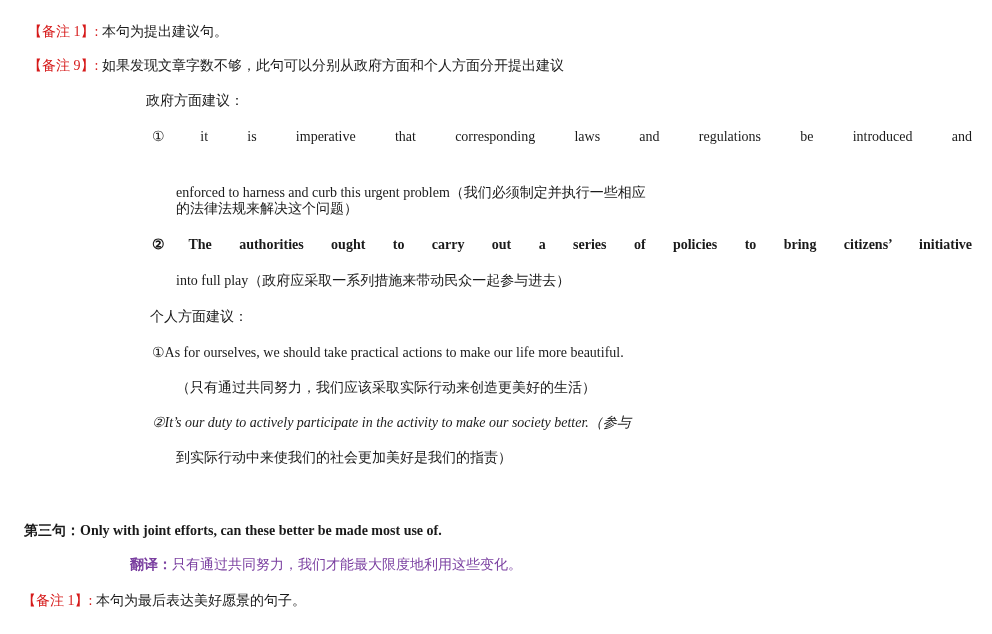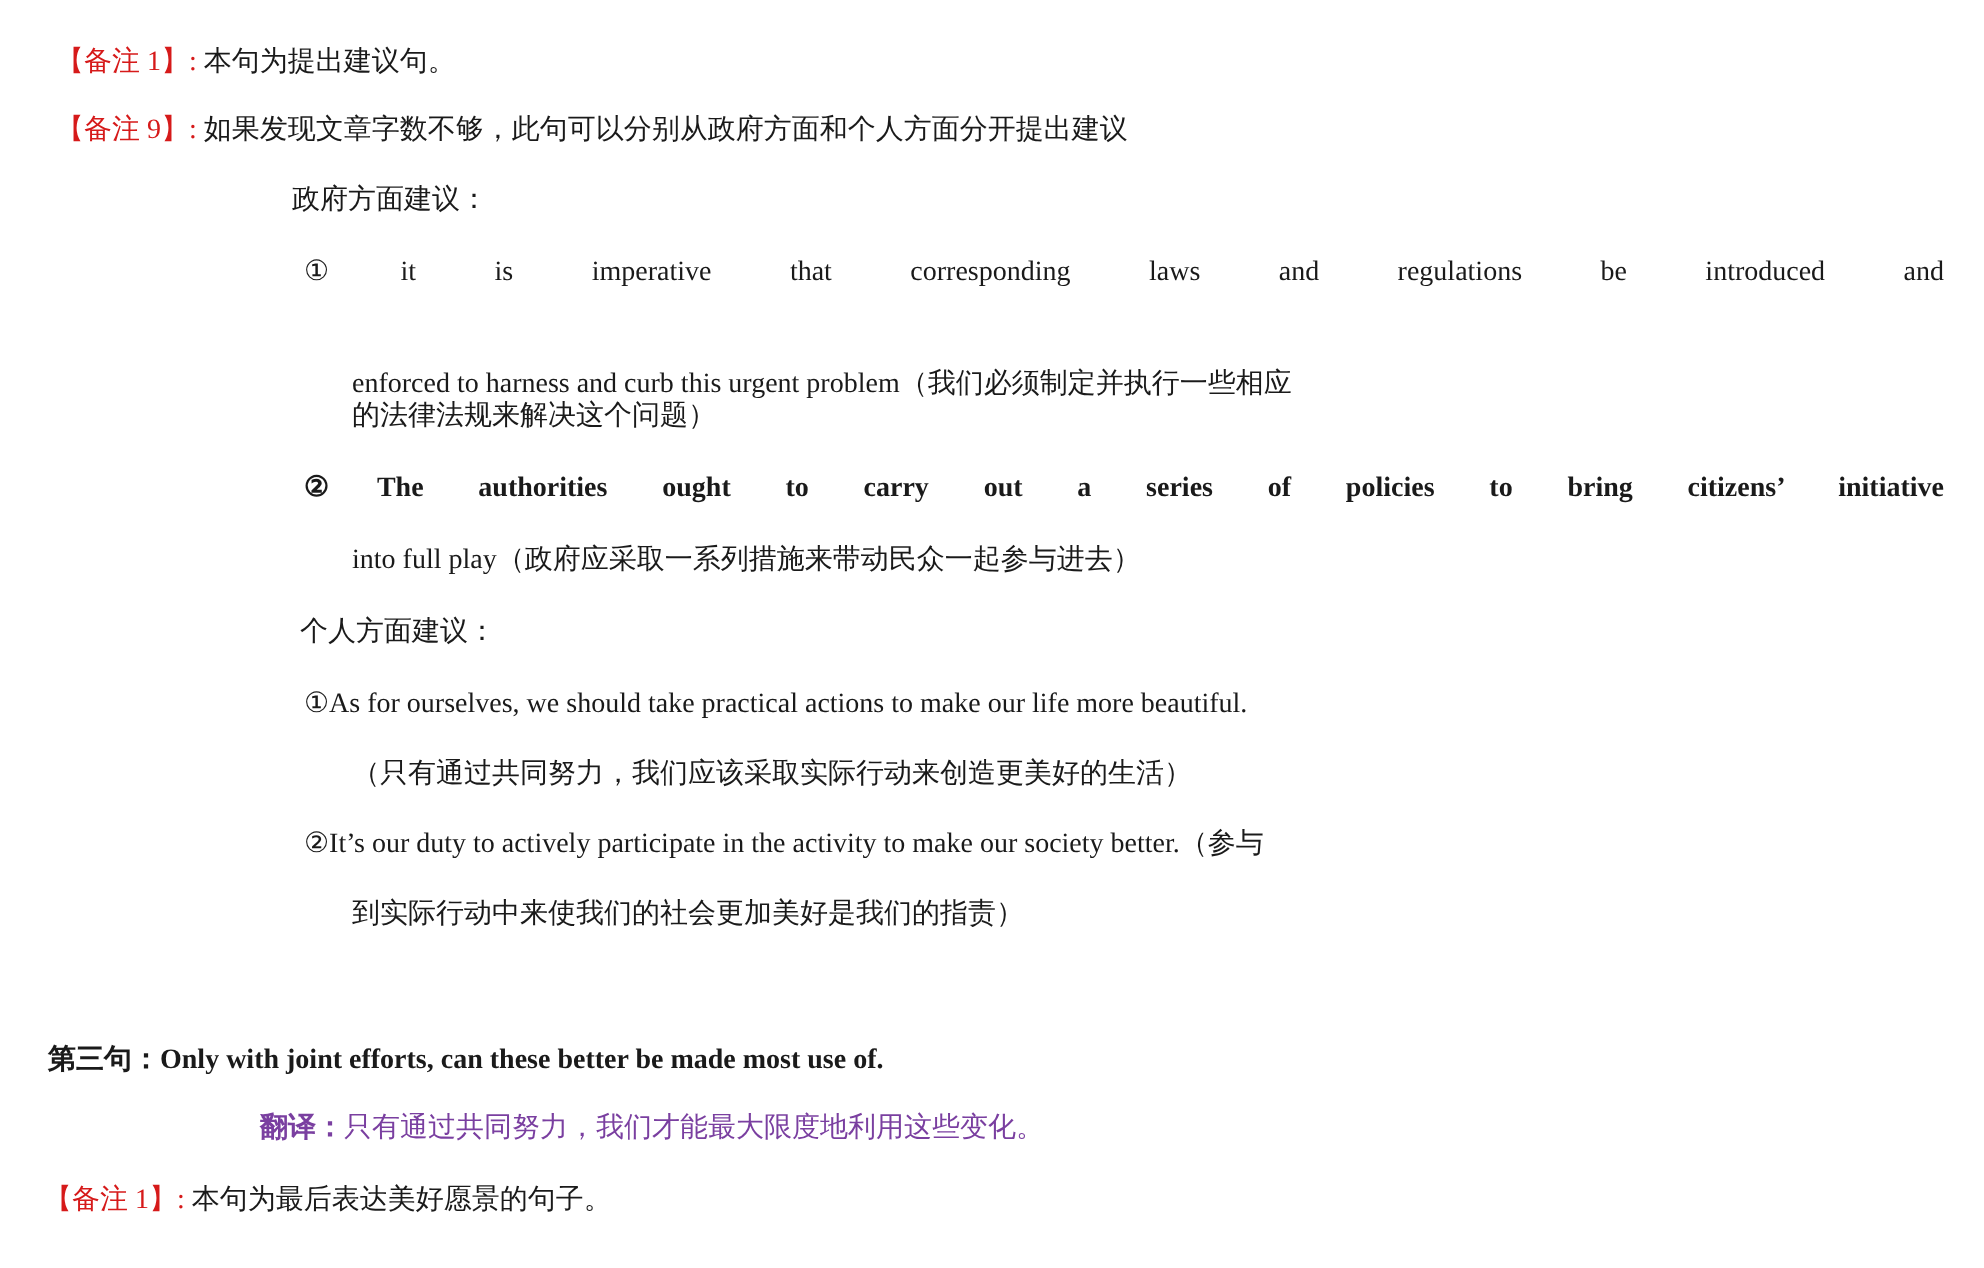--- a/index.html
+++ b/index.html
@@ -30,21 +30,21 @@
 <div class="line" style="left:176px;top:194px;">的法律法规来解决这个问题）</div>
 
 <div class="line just" style="left:152px;top:230px;width:820px;font-weight:bold;">②The authorities ought to carry out a series of policies to bring citizens’ initiative</div>
 <div class="line" style="left:176px;top:266px;text-align:center;">into full play（政府应采取一系列措施来带动民众一起参与进去）</div>
 
 <div class="line" style="left:150px;top:302px;">个人方面建议：</div>
 
 <div class="line" style="left:152px;top:338px;">①As for ourselves, we should take practical actions to make our life more beautiful.</div>
 <div class="line" style="left:176px;top:373px;">（只有通过共同努力，我们应该采取实际行动来创造更美好的生活）</div>
 
-<div class="line" style="left:152px;top:408px;">②It’s our duty to actively participate in the activity to make our society better.（参与</div>
+<div class="line" style="left:152px;top:408px;font-style:italic;">②It’s our duty to actively participate in the activity to make our society better.（参与</div>
 <div class="line" style="left:176px;top:443px;">到实际行动中来使我们的社会更加美好是我们的指责）</div>
 
 <div class="line bold" style="left:24px;top:516px;">
   <span>第三句：</span><span>Only with joint efforts, can these better be made most use of.</span>
 </div>
 <div class="line purple" style="left:130px;top:550px;">
   <span class="bold">翻译：</span><span>只有通过共同努力，我们才能最大限度地利用这些变化。</span>
 </div>
 <div class="line" style="left:22px;top:586px;">
   <span class="red">【备注 1】:</span>

